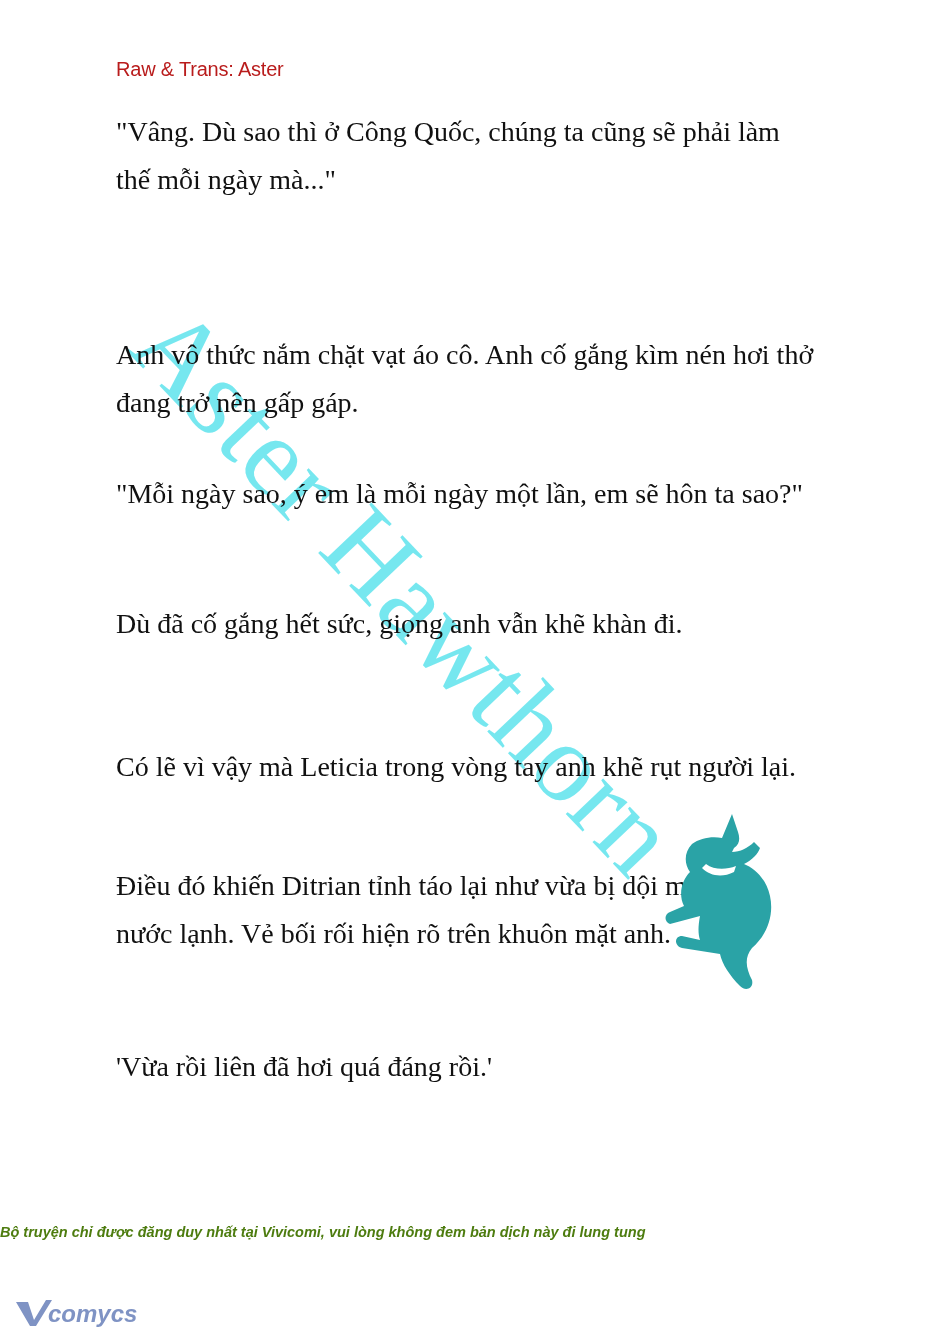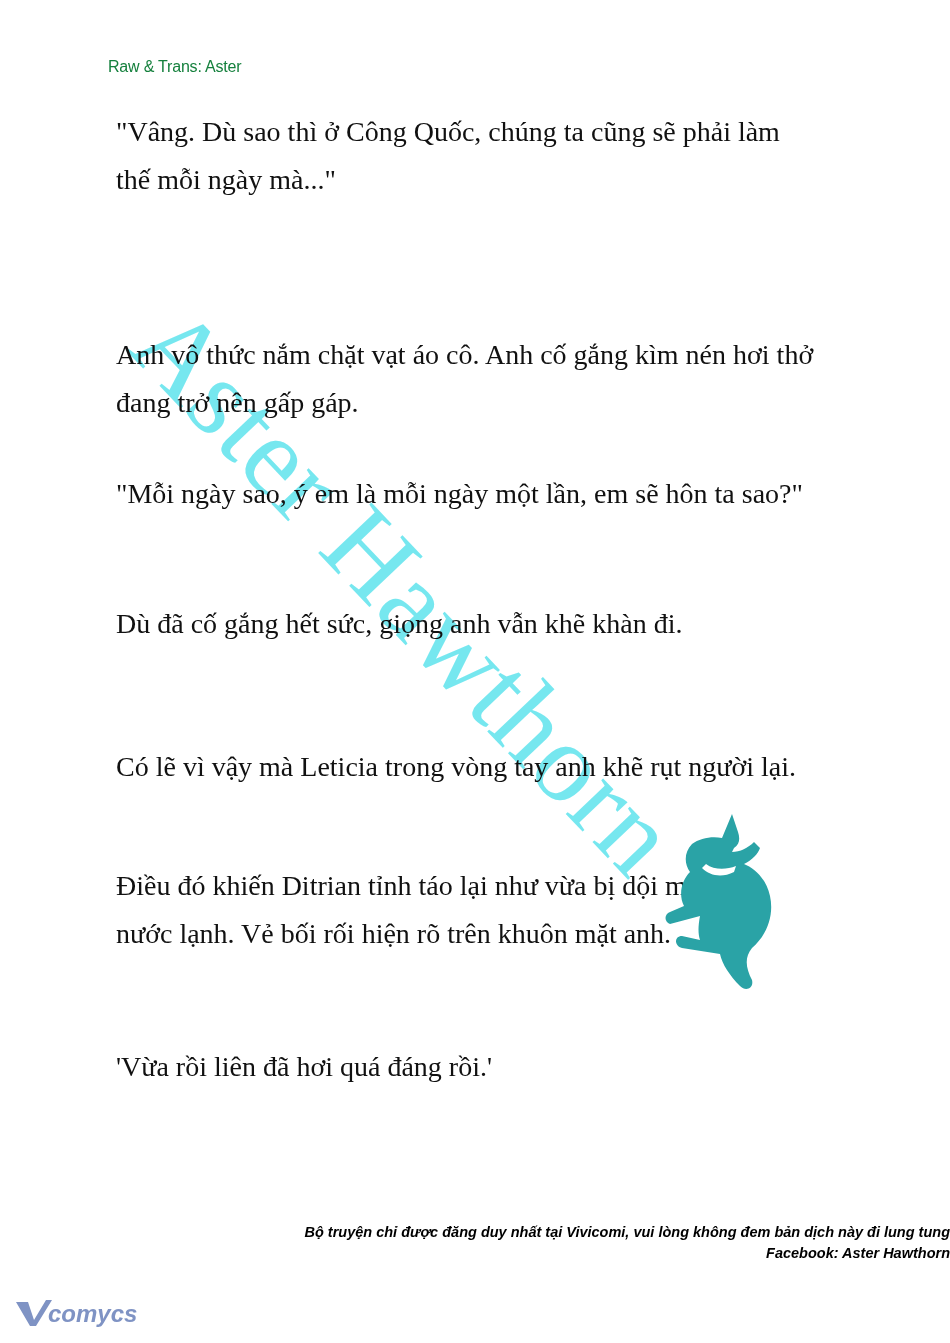--- a/index.html
+++ b/index.html
@@ -8,25 +8,25 @@
       background: #ffffff;
     }
     body {
       width: 950px;
       height: 1343px;
       position: relative;
       overflow: hidden;
     }
     .credit {
       position: absolute;
-      left: 108px;
+      left: 116px;
       top: 58px;
       font-family: "Liberation Sans", sans-serif;
-      font-size: 16px;
-      color: #15803d;
+      font-size: 20px;
+      color: #b91c1c;
       letter-spacing: -0.2px;
     }
     .para {
       position: absolute;
       left: 116px;
       font-family: "Liberation Serif", serif;
       font-size: 28px;
       color: #111;
       line-height: 48px;
       white-space: nowrap;
@@ -51,27 +51,27 @@
       top: 808px;
       width: 130px;
       height: 185px;
       z-index: 3;
     }
     .footer {
       position: absolute;
       left: 0;
       width: 950px;
       top: 1222px;
-      text-align: right;
+      text-align: left;
       font-family: "Liberation Sans", sans-serif;
       font-style: italic;
       font-weight: bold;
       font-size: 14.5px;
       line-height: 21px;
-      color: #000000;
+      color: #4d7c0f;
     }
     .footer div { white-space: nowrap; }
     .logo {
       position: absolute;
       left: 14px;
       top: 1296px;
       width: 130px;
       height: 34px;
     }
   </style>
@@ -136,19 +136,18 @@
     L94 34
     C88 40 80 44 72 44
     L74 40
     C80 36 80 30 78 24
     Z"></path>
   <path fill="#ffffff" d="M42 60 C50 68 62 70 74 64 L76 58 C66 62 54 62 46 56 Z"></path>
 </svg>
 
 <div class="footer">
   <div>Bộ truyện chỉ được đăng duy nhất tại Vivicomi, vui lòng không đem bản dịch này đi lung tung</div>
-  <div>Facebook: Aster Hawthorn</div>
 </div>
 
 <svg class="logo" viewBox="0 0 130 34" xmlns="http://www.w3.org/2000/svg">
   <path d="M2 6 L14 6 L20 24 L32 4 L38 4 L22 30 L16 30 Z" fill="#7f93c4"></path>
   <text x="34" y="26" font-family="Liberation Sans, sans-serif" font-style="italic" font-weight="bold" font-size="24" fill="#7f93c4">comycs</text>
 </svg>
 
 </body></html>

